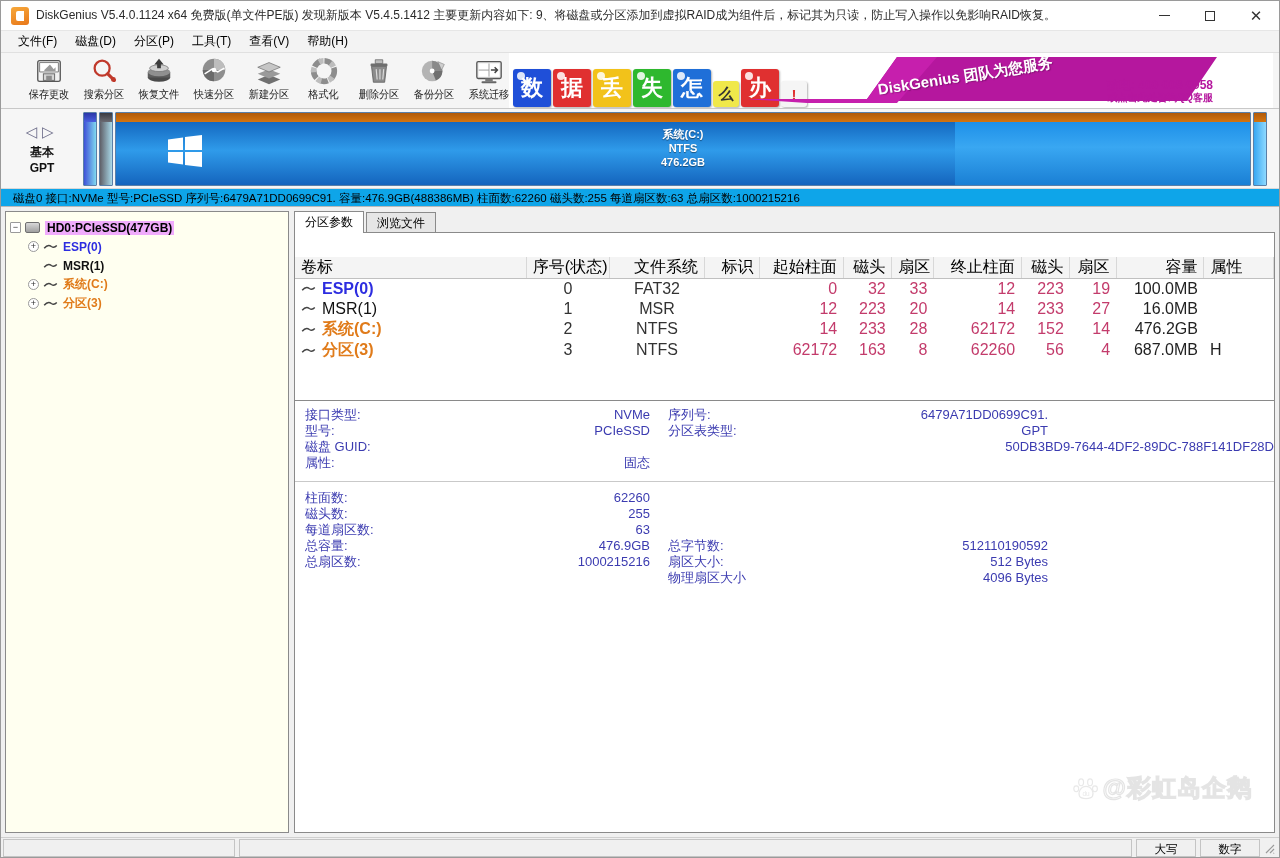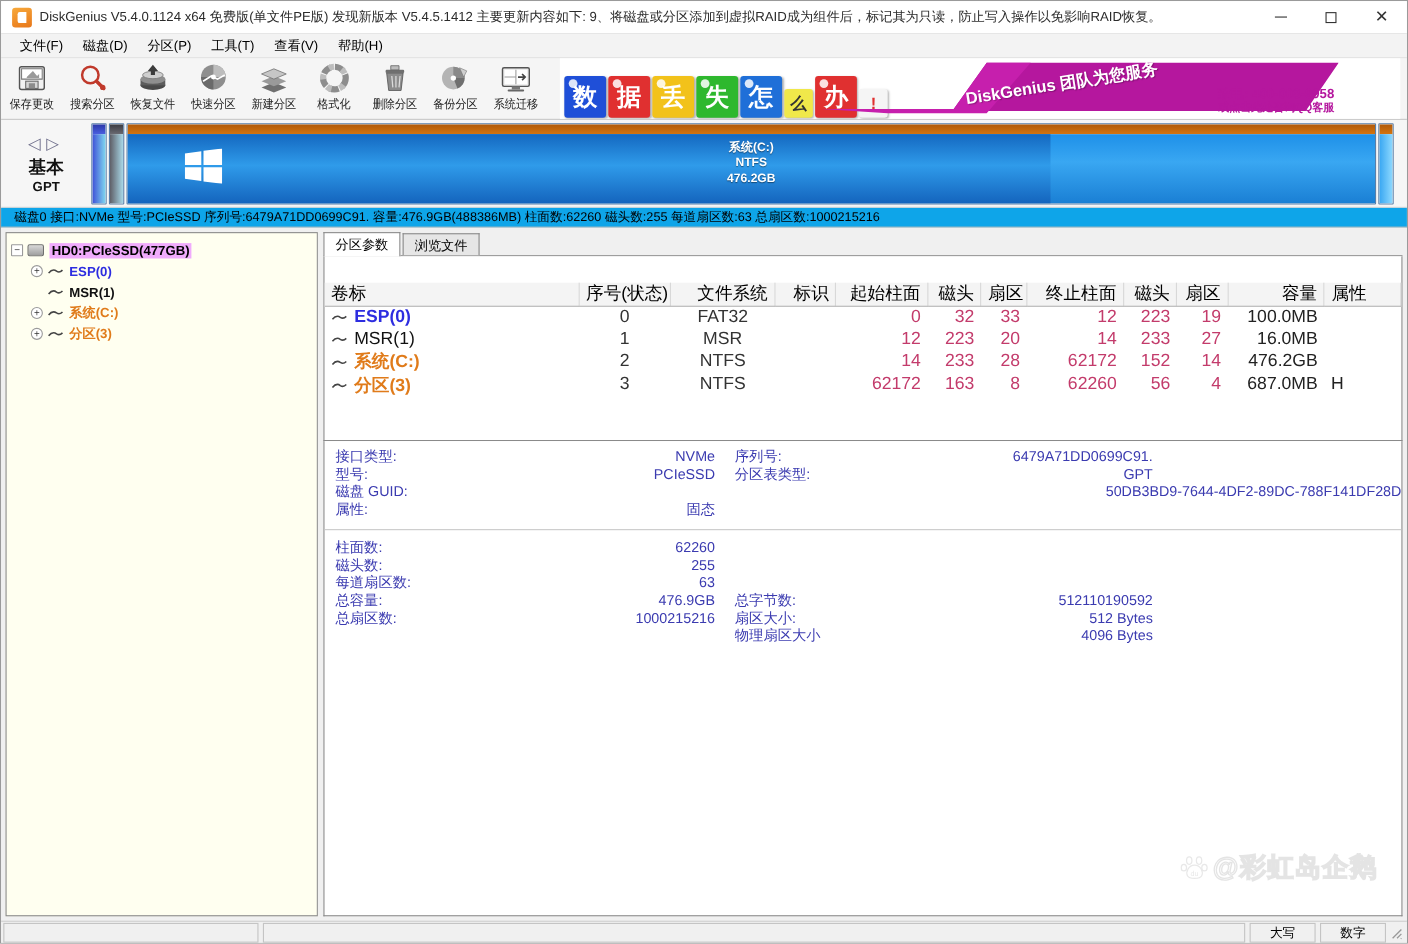--- a/index.html
+++ b/index.html
@@ -33,21 +33,21 @@
   
   .menubar { height:22px; background:#f3f3f3; display:flex; align-items:center;
              padding-left:8px; flex:0 0 22px; border-bottom:1px solid #e0e0e0;}
   .menu-item { padding:2px 9px; font-size:12px; color:#000; cursor:default; }
 
   
   .toolbar { height:56px; background:#f5f5f5; display:flex; align-items:flex-start;
              flex:0 0 56px; border-bottom:1px solid #c8c8c8; position:relative; }
   .tool { width:55px; height:55px; display:flex; flex-direction:column; align-items:center;
           justify-content:flex-start; padding-top:3px; cursor:default; }
-  .tool:first-child { margin-left:0; }
+  .tool:first-child { margin-left:20px; }
   .tool .ico { width:30px; height:30px; display:block; }
   .tool .lbl { font-size:11px; color:#222; margin-top:1px; white-space:nowrap;
                transform:scaleX(0.92); }
 
   
   .banner { position:absolute; left:508px; top:0px; width:764px; height:55px;
             background:#ffffff; overflow:hidden; }
   .ad-blocks { position:absolute; left:4px; top:2px; height:52px; display:flex;
                align-items:flex-end; }
   .adb { width:38px; height:38px; margin-right:2px; position:relative;
@@ -66,21 +66,21 @@
   .ad-qq { position:absolute; right:60px; top:38px; color:#b5179e; font-size:10px;
            font-weight:bold; white-space:nowrap; }
 
   
   .diskmap { flex:0 0 80px; height:80px; background:#f6f6f6; display:flex;
              align-items:center; border-bottom:1px solid #d8d8d8; }
   .dm-left { width:82px; height:80px; display:flex; flex-direction:column;
              align-items:center; justify-content:center; color:#1a1a6e; }
   .dm-arrows { font-size:15px; color:#6d6d8a; letter-spacing:5px; margin-bottom:3px;
                user-select:none; }
-  .dm-basic { font-size:16px; font-weight:bold; color:#111; }
+  .dm-basic { font-size:12px; font-weight:bold; color:#111; }
   .dm-gpt { font-size:12px; font-weight:bold; color:#111; }
   .dm-bars { flex:1 1 auto; height:74px; display:flex; align-items:stretch; padding-right:10px; }
   .part { position:relative; border:1px solid #5a7fa8; margin-right:2px; overflow:hidden;
           border-radius:1px; }
   .part .cap { height:9px; background:linear-gradient(#b05a0a,#d4740f); }
   .part .body { position:absolute; left:0; right:0; top:9px; bottom:0; }
   .p-esp { width:14px; }
   .p-esp .body { background:linear-gradient(90deg,#3f51d8,#7fd8ef); }
   .p-esp .cap { background:linear-gradient(#2a37a8,#4a5fe0); }
   .p-msr { width:14px; }

